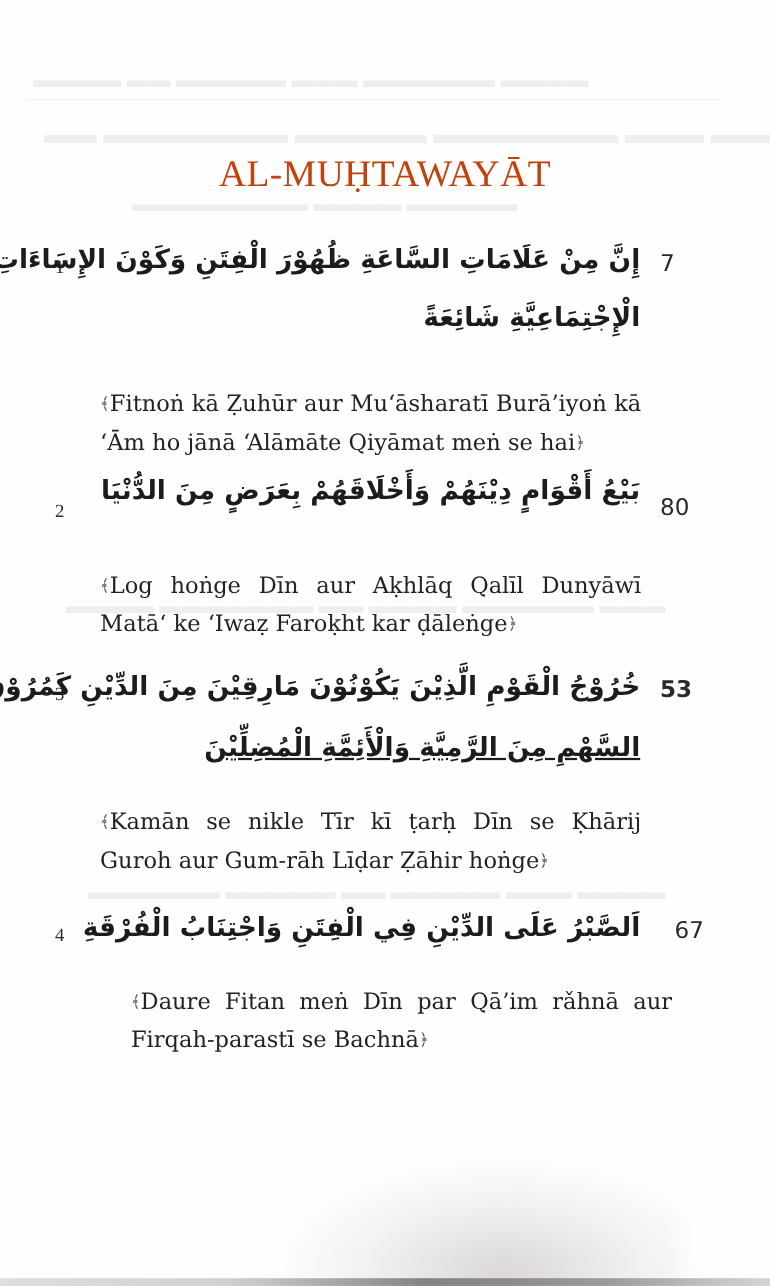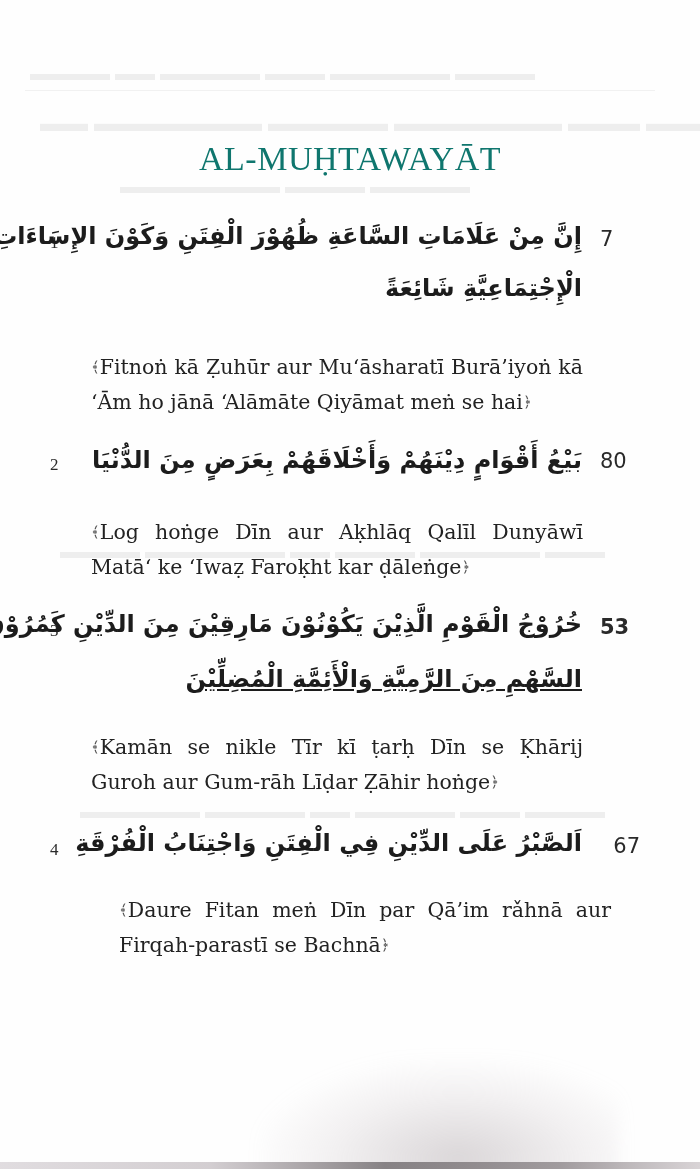--- a/index.html
+++ b/index.html
@@ -59,21 +59,21 @@
   .title {
     position: absolute;
     top: 140px;
     left: 0;
     width: 700px;
     text-align: center;
     font-family: "Liberation Serif", serif;
     font-size: 34px;
     letter-spacing: 0.5px;
     font-variant: small-caps;
-    color: #0f766e;
+    color: #c2410c;
   }
   .item-num {
     position: absolute;
     left: 50px;
     font-family: "Liberation Serif", serif;
     font-size: 17px;
     color: #2a2a2a;
   }
   .page-num {
     position: absolute;
@@ -129,21 +129,21 @@
   <div>
     <span class="item-num" style="top:233px;">1</span>
     <span class="arabic" style="top:222px;">إِنَّ مِنْ عَلَامَاتِ السَّاعَةِ ظُهُوْرَ الْفِتَنِ وَكَوْنَ الإِسَاءَاتِ</span>
     <span class="arabic" style="top:274px;">الْإِجْتِمَاعِيَّةِ شَائِعَةً</span>
     <span class="page-num" style="top:227px;">7</span>
     <div class="translit" style="top:350px;"><span class="bracket">﴾</span><span>Fitnoṅ kā Ẓuhūr aur Mu‘āsharatī Burā’iyoṅ kā ‘Ām ho jānā ‘Alāmāte Qiyāmat meṅ se hai</span><span class="bracket">﴿</span></div>
   </div>
 
   <div>
     <span class="item-num" style="top:455px;">2</span>
-    <span class="arabic" style="top:446px;">بَيْعُ أَقْوَامٍ دِيْنَهُمْ وَأَخْلَاقَهُمْ بِعَرَضٍ مِنَ الدُّنْيَا</span>
+    <span class="arabic" style="top:432px;">بَيْعُ أَقْوَامٍ دِيْنَهُمْ وَأَخْلَاقَهُمْ بِعَرَضٍ مِنَ الدُّنْيَا</span>
     <span class="page-num" style="top:449px;">80</span>
     <div class="translit" style="top:515px;"><span class="bracket">﴾</span><span>Log hoṅge Dīn aur Aḳhlāq Qalīl Dunyāwī Matā‘ ke ‘Iwaẓ Faroḳht kar ḍāleṅge</span><span class="bracket">﴿</span></div>
   </div>
 
   <div>
     <span class="item-num" style="top:621px;">3</span>
     <span class="arabic" style="top:610px;">خُرُوْجُ الْقَوْمِ الَّذِيْنَ يَكُوْنُوْنَ مَارِقِيْنَ مِنَ الدِّيْنِ كَمُرُوْقِ</span>
     <span class="arabic" style="top:665px;text-decoration:underline;">السَّهْمِ مِنَ الرَّمِيَّةِ وَالْأَئِمَّةِ الْمُضِلِّيْنَ</span>
     <span class="page-num" style="top:615px;font-weight:bold;">53</span>
     <div class="translit" style="top:730px;"><span class="bracket">﴾</span><span>Kamān se nikle Tīr kī ṭarḥ Dīn se Ḳhārij Guroh aur Gum-rāh Līḍar Ẓāhir hoṅge</span><span class="bracket">﴿</span></div>

